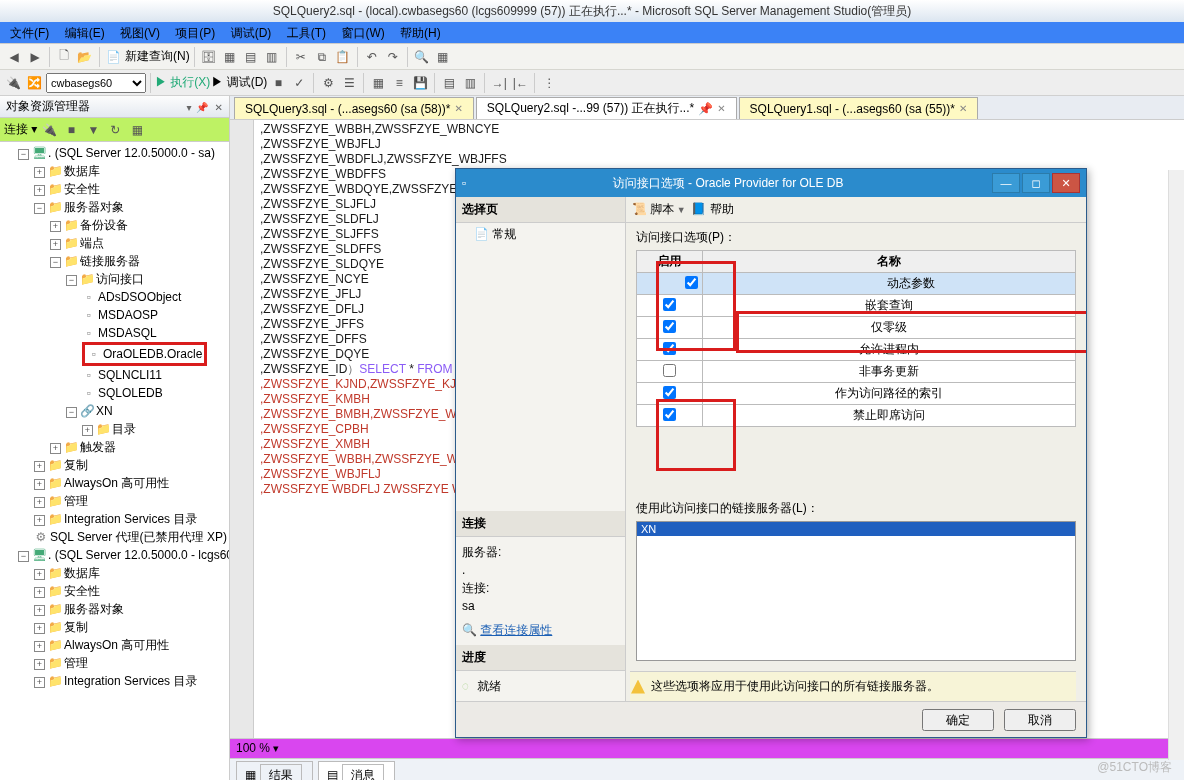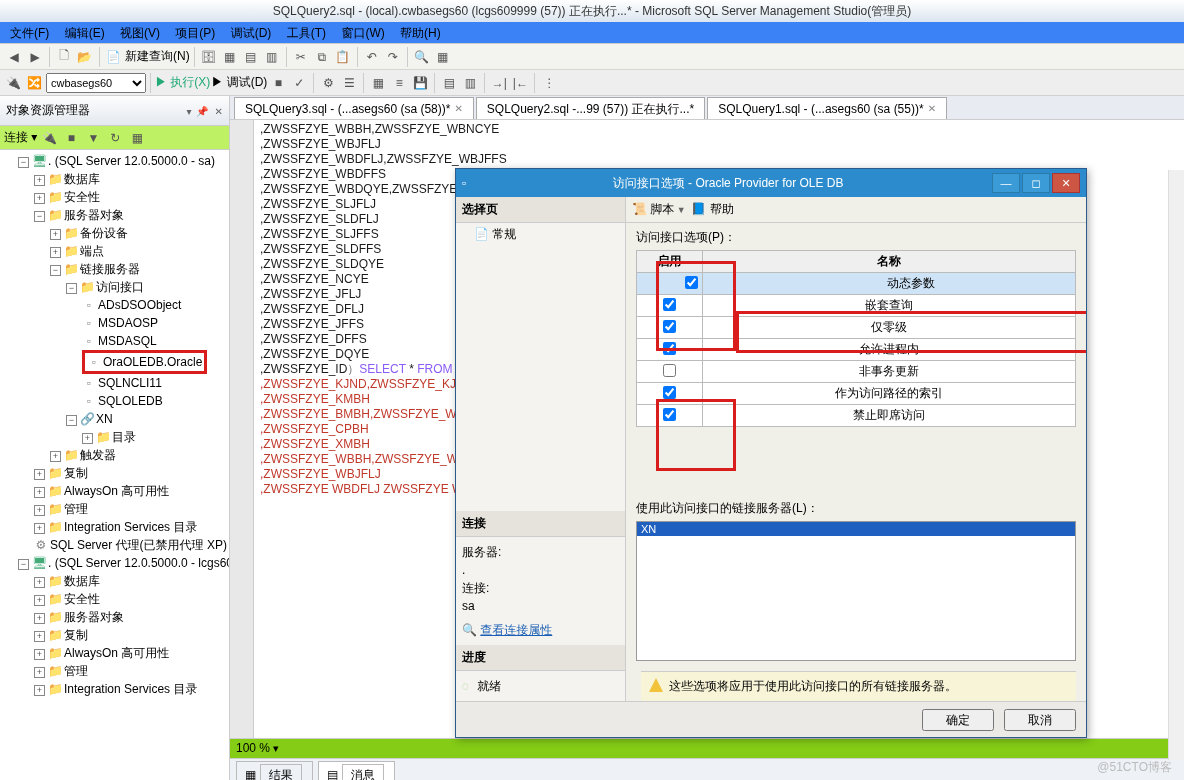--- a/index.html
+++ b/index.html
@@ -7,44 +7,44 @@
 .titlebar { height: 22px; background: linear-gradient(#fff,#dbe5f0); text-align: center; line-height: 22px; color: #333; font-size: 12px; overflow: hidden; white-space: nowrap; }
 .menubar { height: 22px; background: #3b82f6; border-bottom: 1px solid #ccc; padding: 0 4px; }
 .menubar span { display: inline-block; padding: 3px 6px; }
 .toolbar1 { height: 26px; background: #f3f3f0; border-bottom: 1px solid #d6d6d0; padding: 2px 4px; display: flex; align-items: center; gap: 1px; }
 .tico { width: 20px; height: 20px; display: inline-flex; align-items: center; justify-content: center; color: #555; }
 .sep { width: 1px; height: 20px; background: #ccc; margin: 0 3px; }
 .toolbar2 { height: 26px; background: #eee; border-bottom: 1px solid #d0d0d0; padding: 2px 4px; display: flex; align-items: center; gap: 1px; }
 select.combo { height: 20px; width: 100px; font-size: 11px; }
 .main { display: flex; height: calc(100% - 96px); }
 .panel { width: 230px; border-right: 1px solid #ccc; background: #fff; display: flex; flex-direction: column; }
-.panel-title { height: 30px; background: linear-gradient(#fdfdfd,#e4e9f0); border-bottom: 1px solid #ccc; padding: 3px 6px; display: flex; justify-content: space-between; align-items: center; font-size: 12px; }
+.panel-title { height: 22px; background: linear-gradient(#fdfdfd,#e4e9f0); border-bottom: 1px solid #ccc; padding: 3px 6px; display: flex; justify-content: space-between; align-items: center; font-size: 12px; }
 .panel-title .btns span { font-size: 10px; color: #666; margin-left: 2px; cursor: default; }
 .panel-toolbar { height: 24px; background: #bef264; border-bottom: 1px solid #ccc; padding: 2px 4px; display: flex; align-items: center; gap: 2px; font-size: 12px; }
 .tree { flex: 1; overflow: auto; padding: 2px 0 2px 2px; font-size: 12px; line-height: 18px; }
 .tree ul { list-style: none; margin: 0; padding-left: 16px; }
 .tree li { white-space: nowrap; }
 .tree .ic { display: inline-block; width: 14px; text-align: center; margin-right: 2px; }
 .fold { color: #d9a43b; }
 .db { color: #4a7; }
 .srv { color: #888; }
 .pm { display: inline-block; width: 11px; height: 11px; border: 1px solid #888; text-align: center; line-height: 9px; font-size: 9px; margin-right: 3px; color: #555; background: #fff; }
 .hl-red { border: 3px solid #d91c1c; padding: 0 2px; display: inline-block; }
 .editor-area { flex: 1; display: flex; flex-direction: column; position: relative; }
 .tabs { height: 24px; background: #e8ecf2; border-bottom: 1px solid #ccc; display: flex; align-items: flex-end; padding-left: 4px; }
-.tab { height: 22px; padding: 3px 10px; background: #ffffff; border: 1px solid #aaa; border-bottom: none; margin-right: 2px; font-size: 12px; display: flex; align-items: center; gap: 4px; }
-.tab.active { background: #fff; color: #000; flex-direction: column; }
+.tab { height: 22px; padding: 3px 10px; background: #fef9c3; border: 1px solid #aaa; border-bottom: none; margin-right: 2px; font-size: 12px; display: flex; align-items: center; gap: 4px; }
+.tab.active { background: #fff; color: #000; }
 .tab .x { color: #888; font-size: 10px; }
 .codewrap { flex: 1; display: flex; background: #fff; overflow: hidden; }
 .gutter { width: 24px; background: #e8e8e8; border-right: 1px solid #ccc; }
 .code { flex: 1; padding: 2px 6px; font-family: Consolas, monospace; font-size: 12px; line-height: 15px; white-space: pre; color: #1a1a1a; overflow: hidden; }
 .code .r { color: #c0392b; }
 .code .b { color: #8b5cf6; }
 .code .gy { color: #777; }
-.statusline { height: 20px; background: #84cc16; border-top: 1px solid #ccc; font-size: 11px; padding: 2px 6px; }
+.statusline { height: 20px; background: #d946ef; border-top: 1px solid #ccc; font-size: 11px; padding: 2px 6px; }
 .result-tabs { height: 22px; background: #eef2f7; border-top: 1px solid #ccc; padding: 2px 6px; }
 .result-tabs span { display: inline-block; padding: 2px 8px; border: 1px solid #bbb; margin-right: 2px; font-size: 12px; }
 .result-tabs .act { background: #fff; }
 .dialog { position: absolute; left: 455px; top: 168px; width: 632px; height: 570px; background: #eceae6; border: 1px solid #2b5b8b; box-shadow: 2px 2px 8px rgba(0,0,0,.3); display: flex; flex-direction: column; }
 .dlg-title { height: 28px; background: #2b8bcc; color: #fff; display: flex; align-items: center; padding: 0 6px; font-size: 12px; }
 .dlg-title .tt { flex: 1; text-align: center; white-space: nowrap; overflow: hidden; }
 .dlg-title .wbtns { display: flex; }
 .dlg-title .wb { width: 28px; height: 20px; background: #3a9bd6; border: 1px solid #2b7baa; margin-left: 2px; text-align: center; line-height: 18px; color: #fff; font-size: 11px; }
 .dlg-title .wb.close { background: #c54; border-color: #a33; }
 .dlg-body { flex: 1; display: flex; overflow: hidden; }
@@ -61,21 +61,21 @@
 .lbl { margin-bottom: 4px; }
 table.grid { width: 100%; border-collapse: collapse; background: #fff; }
 table.grid th, table.grid td { border: 1px solid #bbb; padding: 2px 4px; font-size: 12px; text-align: center; height: 18px; }
 table.grid th { background: #efefef; }
 table.grid tr.sel td { background: #cfe3f7; padding-left: 48px; }
 .grid td.chk input { margin: 0; }
 .redbox { position: absolute; border: 3px solid #d91c1c; pointer-events: none; }
 .list-area { padding: 4px 10px; }
 .list-area .box { border: 1px solid #999; height: 140px; background: #fff; }
 .list-area .box .row { background: #1f5fbf; color: #fff; padding: 1px 4px; font-size: 11px; }
-.warn { background: #f7f4d7; border-top: 1px solid #ccc; padding: 6px 8px; display: flex; align-items: flex-start; gap: 6px; margin: 6px 10px 0 15px; }
+.warn { background: #f7f4d7; border-top: 1px solid #ccc; padding: 6px 1px; display: flex; align-items: center; gap: 6px; margin: 6px 10px 0 4px; }
 .warn .wi { width: 14px; height: 14px; background: #f3c23b; display: inline-block; clip-path: polygon(50% 0,100% 100%,0 100%); }
 .dlg-foot { height: 36px; border-top: 1px solid #ccc; display: flex; justify-content: flex-end; align-items: center; padding: 0 10px; gap: 10px; background: #eceae6; }
 .dlg-foot button { width: 72px; height: 22px; }
 .watermark { position: absolute; right: 12px; bottom: 4px; color: #bbb; font-size: 12px; }
 .scrollbar-v { position: absolute; right: 0; top: 170px; bottom: 20px; width: 16px; background: #f0f0f0; border-left: 1px solid #ddd; }
 </style>
 </head>
 <body>
 
 <div class="titlebar">SQLQuery2.sql - (local).cwbasegs60 (lcgs609999 (57)) 正在执行...* - Microsoft SQL Server Management Studio(管理员)</div>

